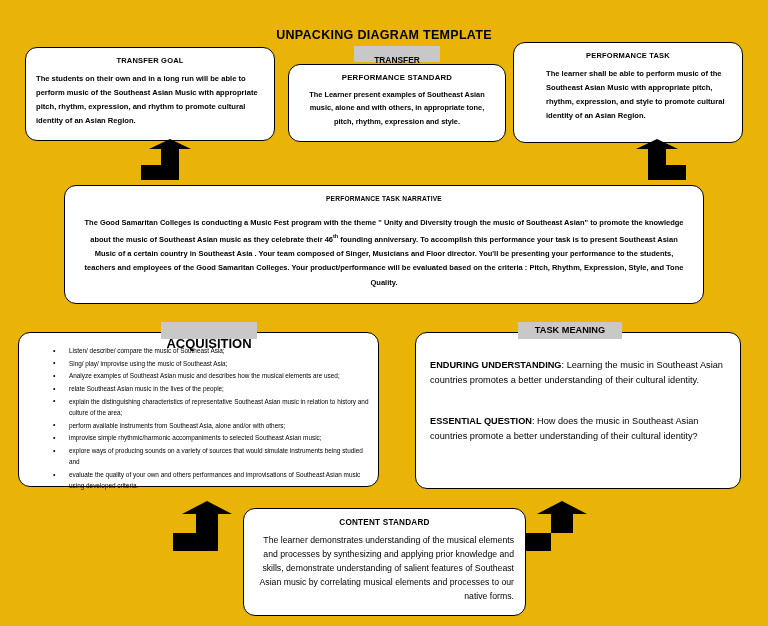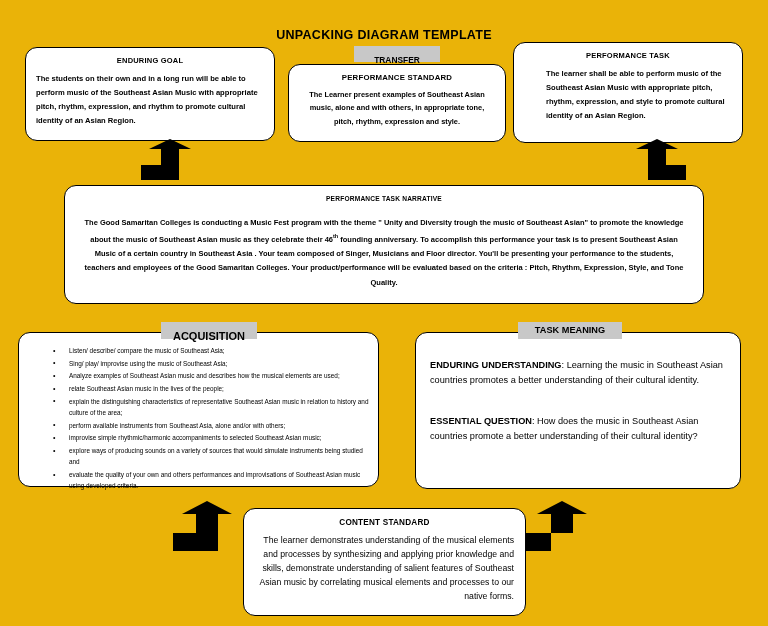--- a/index.html
+++ b/index.html
@@ -157,21 +157,21 @@
 </head>
 <body>
 
 <div id="page" style="background: #eab308;">
 
   <div id="main-title">UNPACKING DIAGRAM TEMPLATE</div>
 
   <div class="chip" style="left: 354px; top: 46px; width: 86px; height: 16px; font-size: 8.4px; padding-top: 9px; background: rgb(200, 200, 200);">TRANSFER</div>
 
   <div class="box" id="transfer-goal-box">
-    <div class="box-title">ENDURING GOAL</div>
+    <div class="box-title">TRANSFER GOAL</div>
     <div class="box-body">The students on their own and in a long run will be able to perform music of the Southeast Asian Music with appropriate pitch, rhythm, expression, and rhythm to promote cultural identity of an Asian Region.</div>
   </div>
 
   <div class="box" id="performance-standard-box">
     <div class="box-title">PERFORMANCE STANDARD</div>
     <div class="box-body">The Learner present examples of Southeast Asian music, alone and with others, in appropriate tone, pitch, rhythm, expression and style.</div>
   </div>
 
   <div class="box" id="performance-task-box">
     <div class="box-title">PERFORMANCE TASK</div>
@@ -184,21 +184,21 @@
 
   <svg class="arrow" style="left:628px; top:139px;" width="58" height="50" viewBox="0 0 58 50">
     <polygon points="38,10 50,10 29,0 8,10 20,10 20,41 58,41 58,26 38,26" fill="#000000"></polygon>
   </svg>
 
   <div class="box" id="narrative-box">
     <div class="box-title">PERFORMANCE TASK NARRATIVE</div>
     <div class="box-body">The Good Samaritan Colleges is conducting a Music Fest program with the theme " Unity and Diversity trough the music of Southeast Asian" to promote the knowledge about the music of Southeast Asian music as they celebrate their 46<sup>th</sup> founding anniversary. To accomplish this performance your task is to present Southeast Asian Music of a certain country in Southeast Asia . Your team composed of Singer, Musicians and Floor director. You'll be presenting your performance to the students, teachers and employees of the Good Samaritan Colleges. Your product/performance will be evaluated based on the criteria : Pitch, Rhythm, Expression, Style, and Tone Quality.</div>
   </div>
 
-  <div class="chip" style="left: 161px; top: 322px; width: 96px; height: 17px; font-size: 11px; padding-top: 8px; background: rgb(200, 200, 200);">ACQUISITION</div>
+  <div class="chip" style="left: 161px; top: 322px; width: 96px; height: 17px; font-size: 13px; padding-top: 14px; background: rgb(200, 200, 200);">ACQUISITION</div>
 
   <div class="box" id="acquisition-box">
     <ul id="acquisition-list">
         <li>Listen/ describe/ compare the music of Southeast Asia;</li>
         <li>Sing/ play/ improvise using the music of Southeast Asia;</li>
         <li>Analyze examples of Southeast Asian music and describes how the musical elements are used;</li>
         <li>relate Southeast Asian music in the lives of the people;</li>
         <li>explain the distinguishing characteristics of representative Southeast Asian music in relation to history and culture of the area;</li>
         <li>perform available instruments from Southeast Asia, alone and/or with others;</li>
         <li>improvise simple rhythmic/harmonic accompaniments to selected Southeast Asian music;</li>

